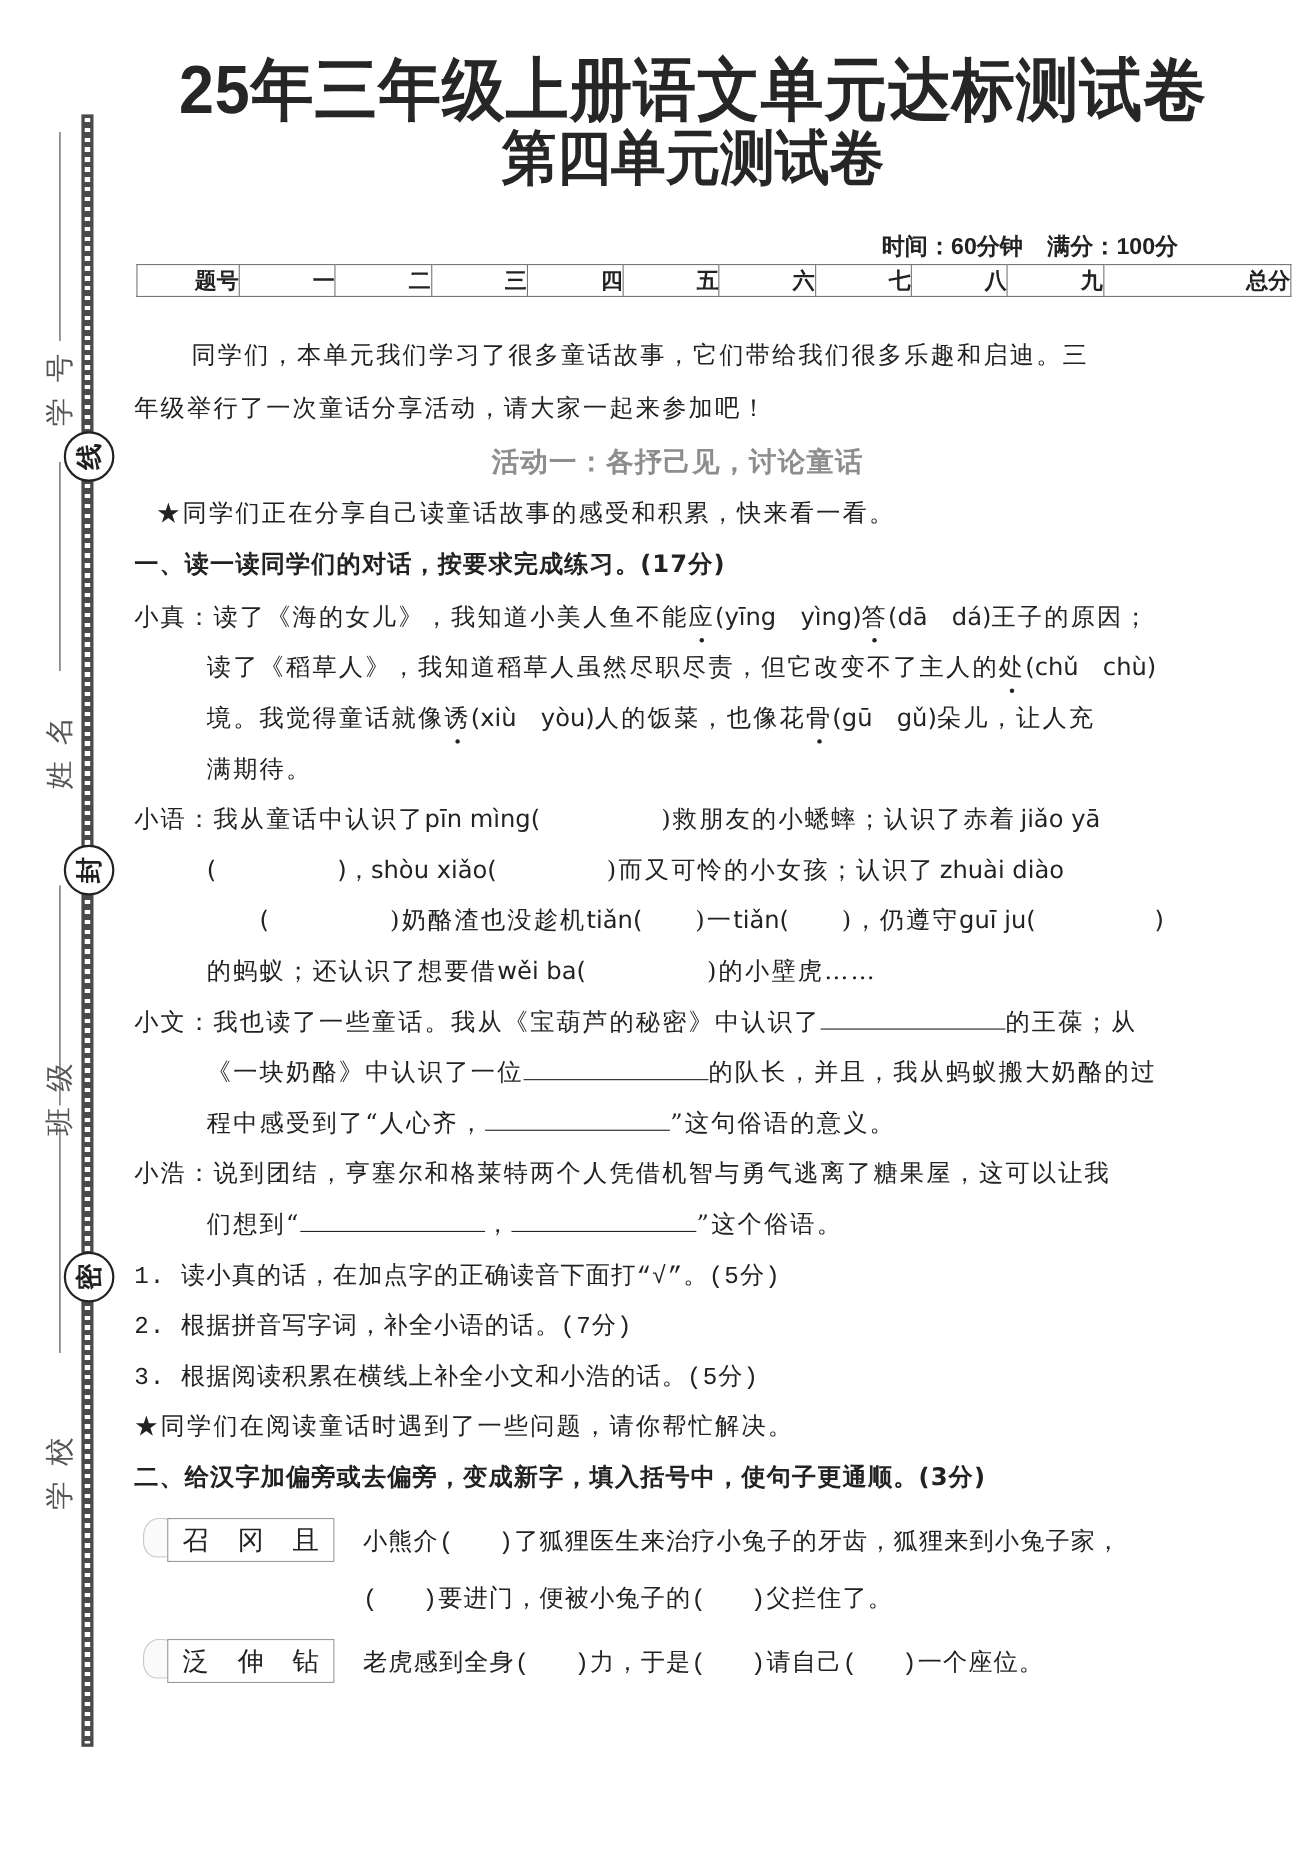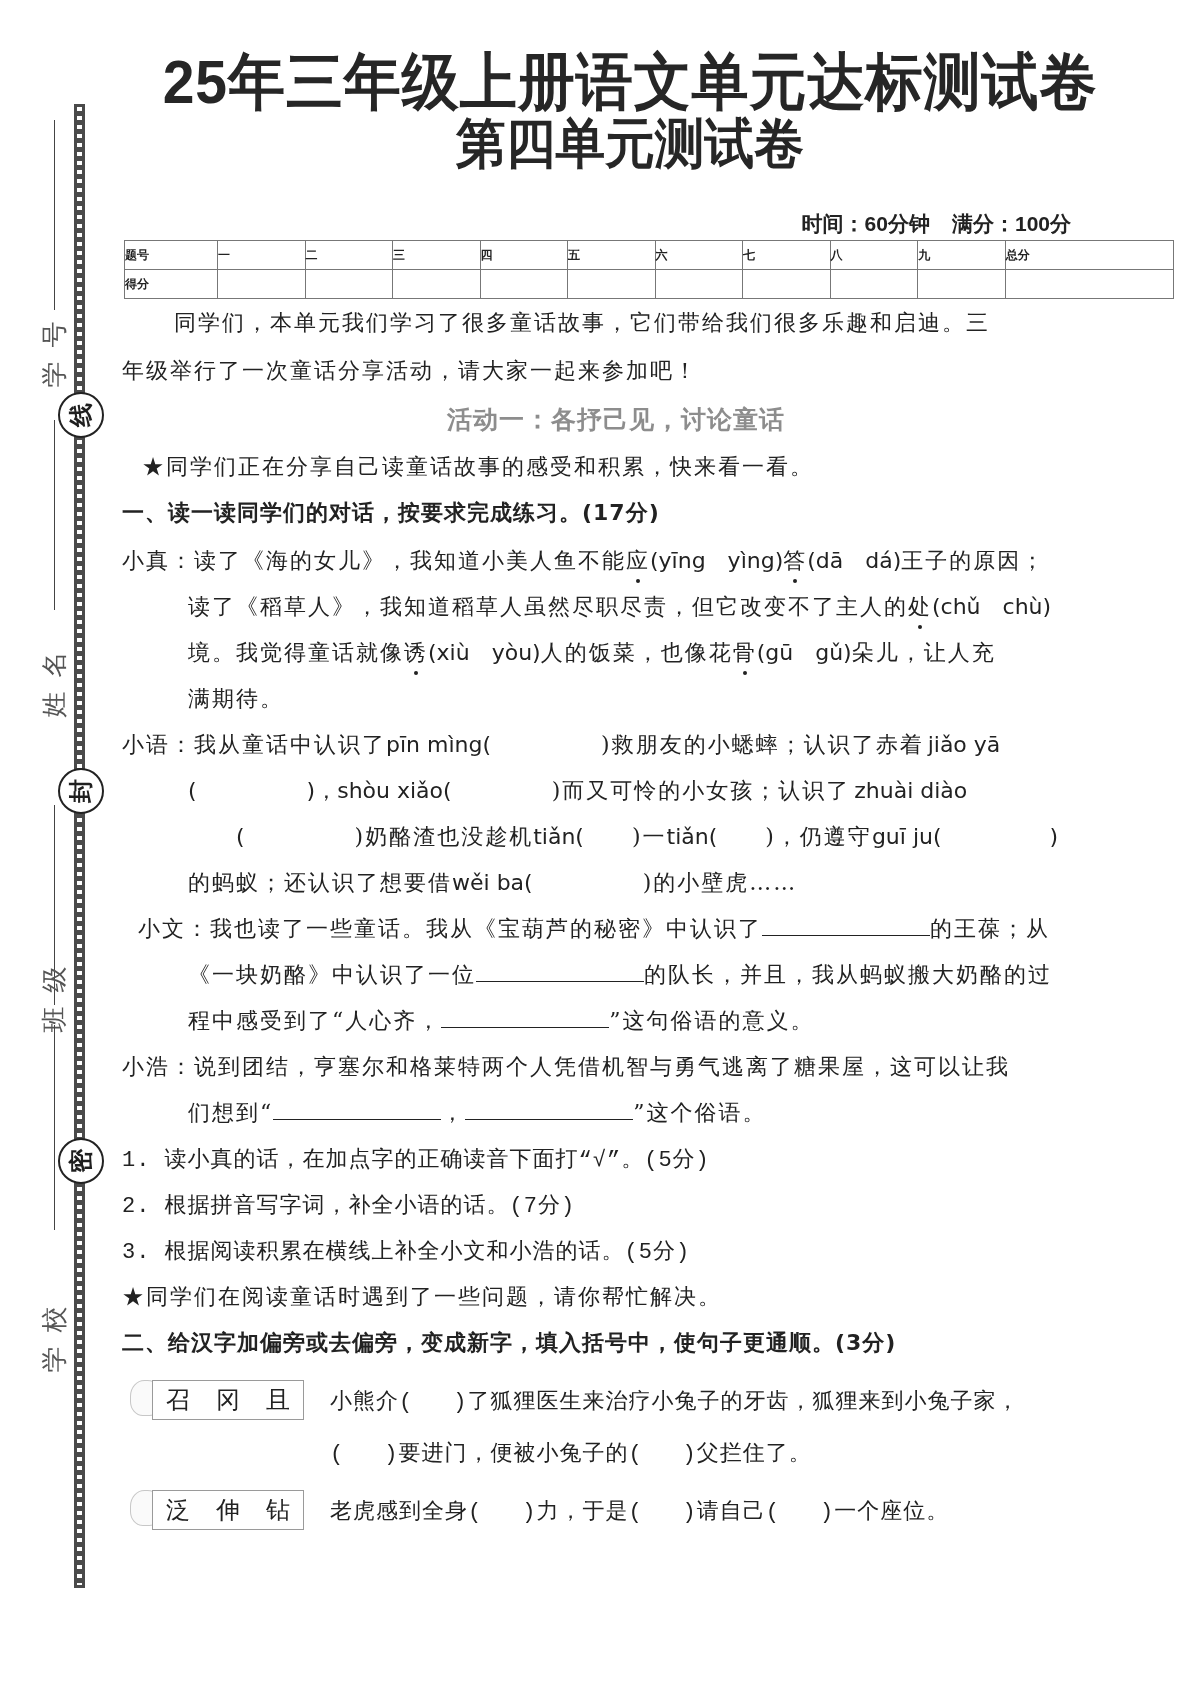--- a/index.html
+++ b/index.html
@@ -17,21 +17,21 @@
 
   
   .title1 { position: absolute; left: 110px; top: 40px; width: 1040px; text-align: center; font-family: "Liberation Sans", sans-serif; font-size: 62px; font-weight: bold; color: #262626; letter-spacing: 1px; transform: scaleX(0.92); transform-origin: center; }
   .title2 { position: absolute; left: 110px; top: 108px; width: 1040px; text-align: center; font-family: "Liberation Sans", sans-serif; font-size: 54px; font-weight: bold; color: #262626; transform: scaleX(0.92); }
 
   .meta { position: absolute; right: 120px; top: 210px; font-family: "Liberation Sans", sans-serif; font-size: 21px; font-weight: bold; color: #222; }
   .meta span + span { margin-left: 22px; }
 
   
   table.score { position: absolute; left: 124px; top: 240px; width: 1050px; border-collapse: collapse; font-family: "Liberation Sans", sans-serif; }
-  table.score td { border: 1px solid #777; height: 28px; text-align: left; font-size: 12px; font-weight: bold; color: #222; padding: 0; }
+  table.score td { border: 1px solid #777; height: 28px; text-align: right; font-size: 20px; font-weight: bold; color: #222; padding: 0; }
   table.score td:first-child { width: 92px; }
 
   
   .body { position: absolute; left: 122px; top: 300px; width: 1050px; font-family: "DejaVu Serif", serif; font-size: 22px; color: #222; }
   .p { position: absolute; white-space: nowrap; letter-spacing: 2px; }
   .bold-h { font-family: "DejaVu Sans", sans-serif; font-weight: bold; letter-spacing: 1px; }
   .activity { font-family: "DejaVu Serif", serif; font-weight: bold; color: #8d8d8d; font-size: 25px; letter-spacing: 1px; }
   .pinyin { font-family: "DejaVu Sans", sans-serif; letter-spacing: 0; font-size: 22px; }
   .dot { position: relative; }
   .dot::after { content: ""; position: absolute; left: 50%; bottom: -10px; width: 4px; height: 4px; margin-left: -2px; border-radius: 50%; background: #222; }
@@ -84,33 +84,20 @@
     <td>二</td>
     <td>三</td>
     <td>四</td>
     <td>五</td>
     <td>六</td>
     <td>七</td>
     <td>八</td>
     <td>九</td>
     <td>总分</td>
   </tr>
-  <tr>
-    <td>得分</td>
-    <td></td>
-    <td></td>
-    <td></td>
-    <td></td>
-    <td></td>
-    <td></td>
-    <td></td>
-    <td></td>
-    <td></td>
-    <td></td>
-  </tr>
 </tbody>
   </table>
 
 <div class="body">
 
   <div class="p" style="top:8px;left:52px;">同学们，本单元我们学习了很多童话故事，它们带给我们很多乐趣和启迪。三</div>
   <div class="p" style="top:56px;left:0;">年级举行了一次童话分享活动，请大家一起来参加吧！</div>
 
   <div class="p activity" style="top:103px;left:325px;">活动一：各抒己见，讨论童话</div>
 
@@ -135,21 +122,21 @@
   <div class="p" style="top:476px;left:66px;">
     <span class="pinyin">(</span><span class="paren-gap" style="width:110px;"></span><span class="pinyin">)，</span><span class="pinyin">shòu xiǎo(</span><span class="paren-gap" style="width:100px;"></span><span>)而又可怜的小女孩；认识了</span><span class="pinyin" style="margin-left:4px;">zhuài diào</span>
   </div>
   <div class="p" style="top:522px;left:66px;margin-left:48px;">
     <span class="pinyin">(</span><span class="paren-gap" style="width:110px;"></span><span>)奶酪渣也没趁机</span><span class="pinyin">tiǎn(</span><span class="paren-gap" style="width:48px;"></span><span>)一</span><span class="pinyin">tiǎn(</span><span class="paren-gap" style="width:48px;"></span><span>)，仍遵守</span><span class="pinyin">guī ju(</span><span class="paren-gap" style="width:108px;"></span><span class="pinyin">)</span>
   </div>
   <div class="p" style="top:568px;left:66px;text-align:right;">
     <span>的蚂蚁；还认识了想要借</span><span class="pinyin">wěi ba(</span><span class="paren-gap" style="width:110px;"></span><span>)的小壁虎……</span>
   </div>
 
-  <div class="p" style="top:614px;left:16px;">
+  <div class="p" style="top:614px;left:0;">
     <span>小文：</span><span>我也读了一些童话。我从《宝葫芦的秘密》中认识了</span><span class="blank" style="width:168px;"></span><span>的王葆；从</span>
   </div>
   <div class="p" style="top:660px;left:66px;">
     <span>《一块奶酪》中认识了一位</span><span class="blank" style="width:168px;"></span><span>的队长，并且，我从蚂蚁搬大奶酪的过</span>
   </div>
   <div class="p" style="top:706px;left:66px;">
     <span>程中感受到了“人心齐，</span><span class="blank" style="width:168px;"></span><span>”这句俗语的意义。</span>
   </div>
 
   <div class="p" style="top:752px;left:0;">

